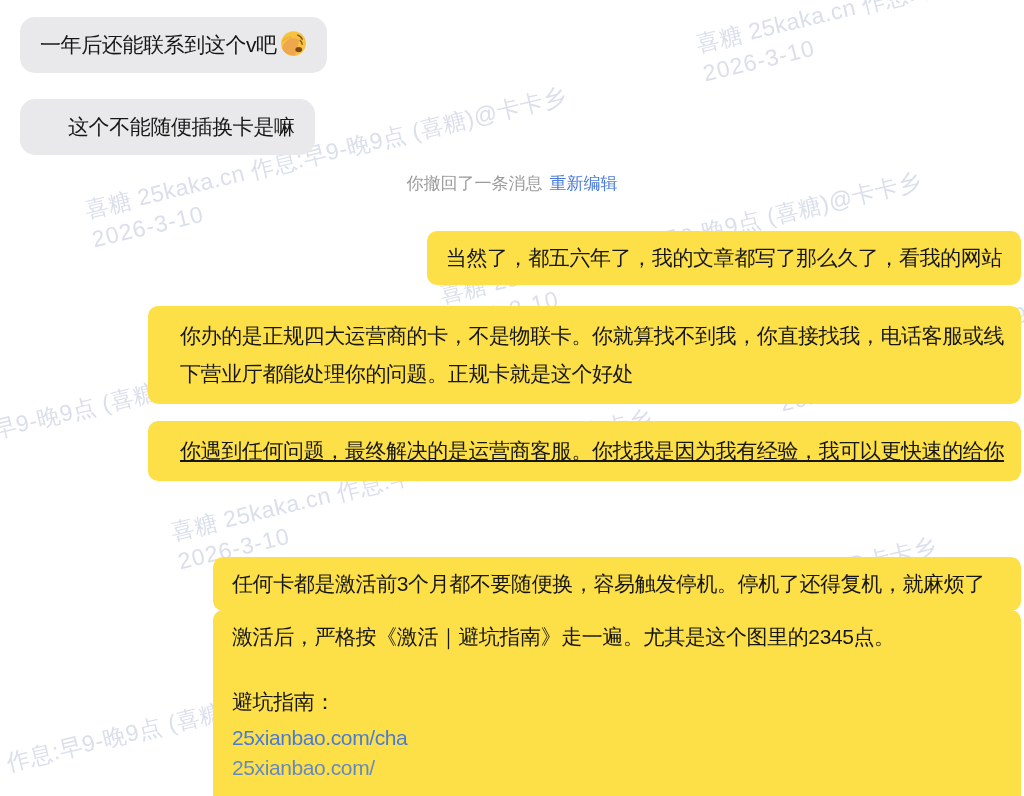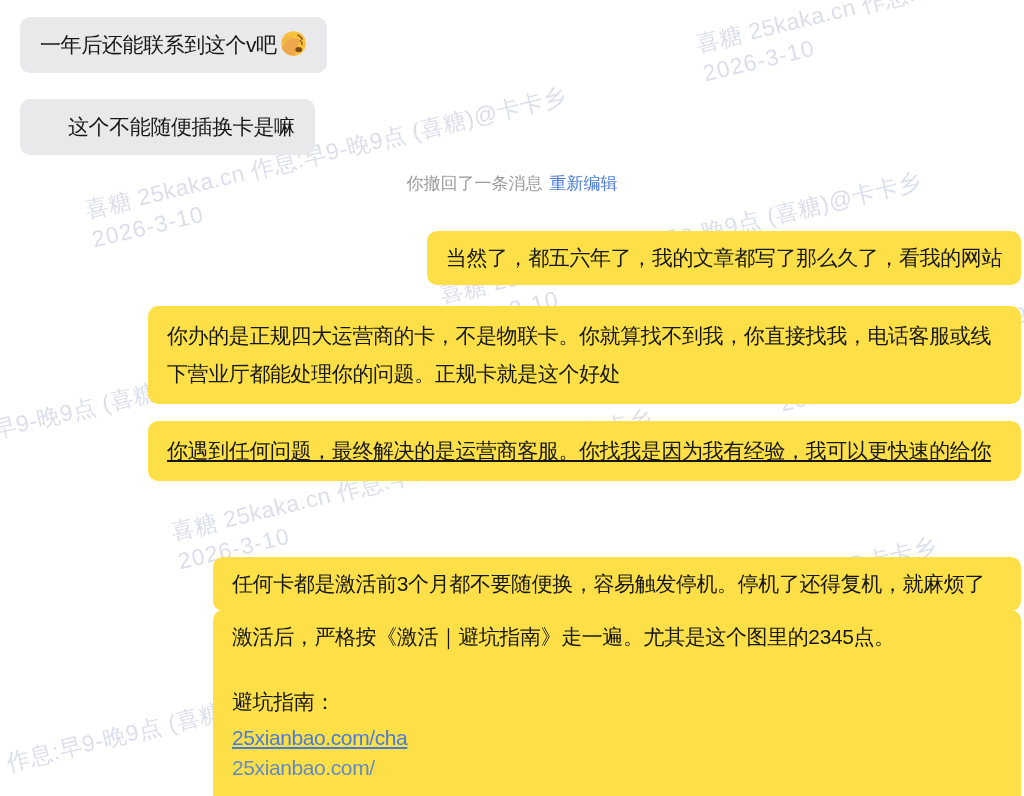--- a/index.html
+++ b/index.html
@@ -9,27 +9,27 @@
 
   
   .wm{ position:absolute; z-index:1; transform:rotate(-13.5deg); transform-origin:left top;
        color:rgba(164,172,204,0.40); white-space:nowrap; pointer-events:none; }
   .wm .l1{ font-size:23px; letter-spacing:0.5px; }
   .wm .l2{ font-size:23px; margin-top:1px; letter-spacing:1px; }
 
   
   .bubble{ position:absolute; z-index:2; border-radius:10px; font-size:21px;
            line-height:38px; color:#161616; letter-spacing:-0.4px; overflow:hidden; }
-  .bubble.gray{ background:#e9e9eb; padding:9px 20px; }
+  .bubble.gray{ background:#e9e9eb; padding:9px 20px;border-radius:15px; }
   .bubble.blue{ background:#fde047; padding:8px 19px; }
-  .bubble.blue.pad2{ padding:11px 19px; }
+  .bubble.blue.pad2{ padding:11px 32px; }
   .bline{ white-space:nowrap; }
   .spacer{ height:28px; }
   .sect{ line-height:36px; }
-  .msg-link{ color:#4a7bd8; cursor:pointer;text-decoration:underline; }
+  .msg-link{ color:#4a7bd8; cursor:pointer; }
   .faint-link{ color:#4a7bd8; opacity:0.85; margin-top:-6px; filter:blur(0.5px); }
 
   
   .sysrow{ position:absolute; z-index:2; top:172px; left:0; width:1024px;
            text-align:center; font-size:17px; color:#9b9b9b; letter-spacing:0; }
   .sysrow .edit{ color:#4a7bd8; margin-left:7px; cursor:pointer; }
 
   
   .emoji{ display:inline-block; width:27px; height:27px; vertical-align:-5px; margin-left:3px; }
 </style>

